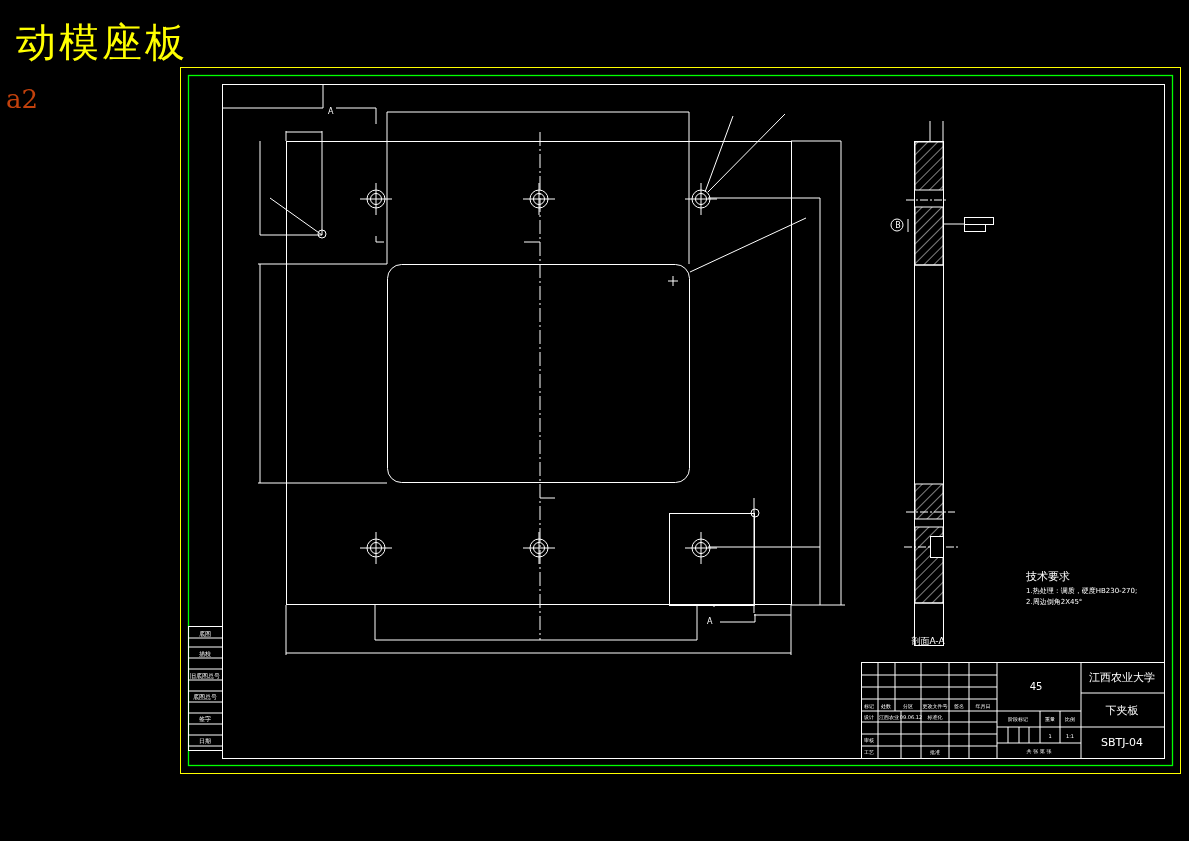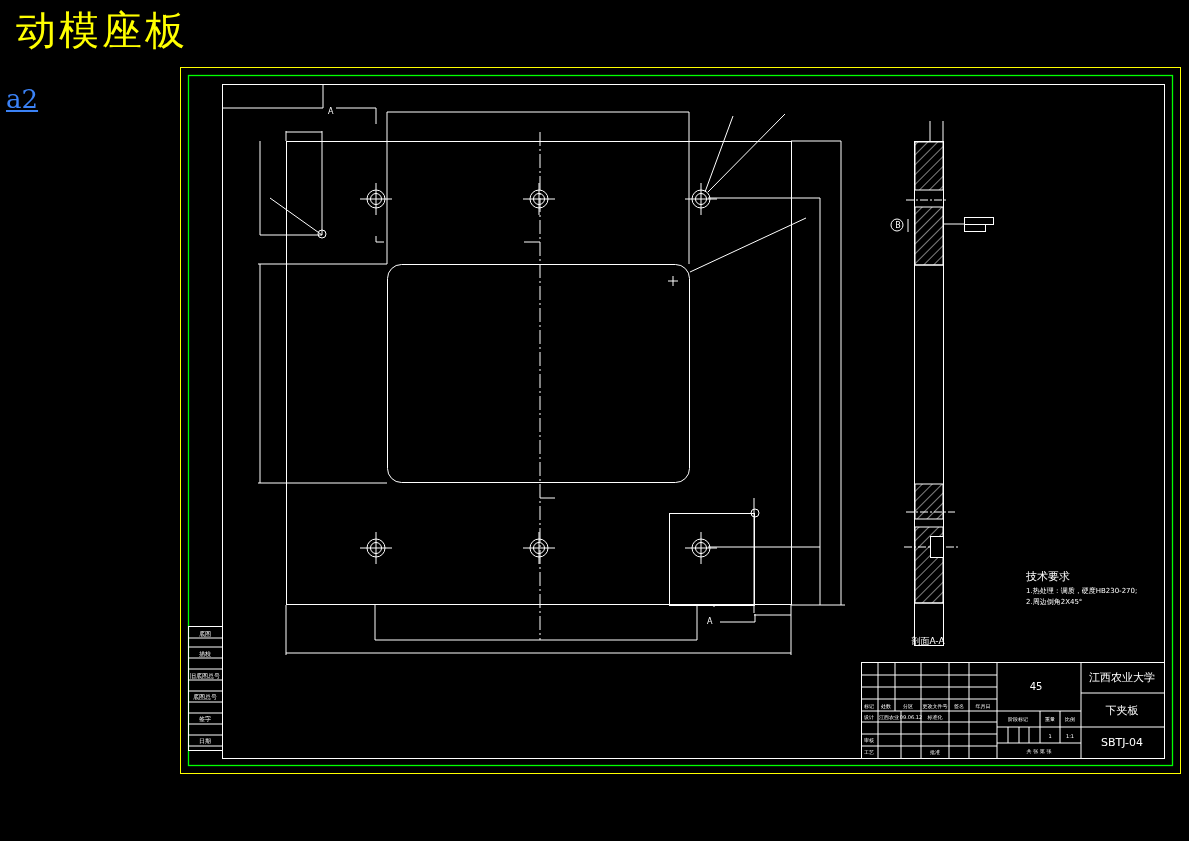--- a/index.html
+++ b/index.html
@@ -1,18 +1,18 @@
 <!DOCTYPE html>
 <html><head>
 <meta charset="utf-8">
 <style>
   html,body{margin:0;padding:0;background:#000;}
   body{width:1189px;height:841px;position:relative;overflow:hidden;font-family:"DejaVu Sans",sans-serif;}
-  .title{position:absolute;left:16px;top:10px;color:#ffff00;font-family:"DejaVu Serif",serif;font-size:40px;letter-spacing:3px;line-height:1;}
-  .sheet{position:absolute;left:6px;top:86px;color:#3b82f6;font-family:"DejaVu Serif",serif;font-size:26px;line-height:1;text-decoration:underline;}
+  .title{position:absolute;left:16px;top:22px;color:#ffff00;font-family:"DejaVu Serif",serif;font-size:40px;letter-spacing:3px;line-height:1;}
+  .sheet{position:absolute;left:6px;top:86px;color:#c2410c;font-family:"DejaVu Serif",serif;font-size:26px;line-height:1;}
   svg{position:absolute;left:0;top:0;}
   .txt{fill:#fff;font-family:"DejaVu Sans",sans-serif;}
 </style>
 </head>
 <body>
 
 <div class="title">动模座板</div>
 <div class="sheet">a2</div>
 
 <svg width="1189" height="841" viewBox="0 0 1189 841">

